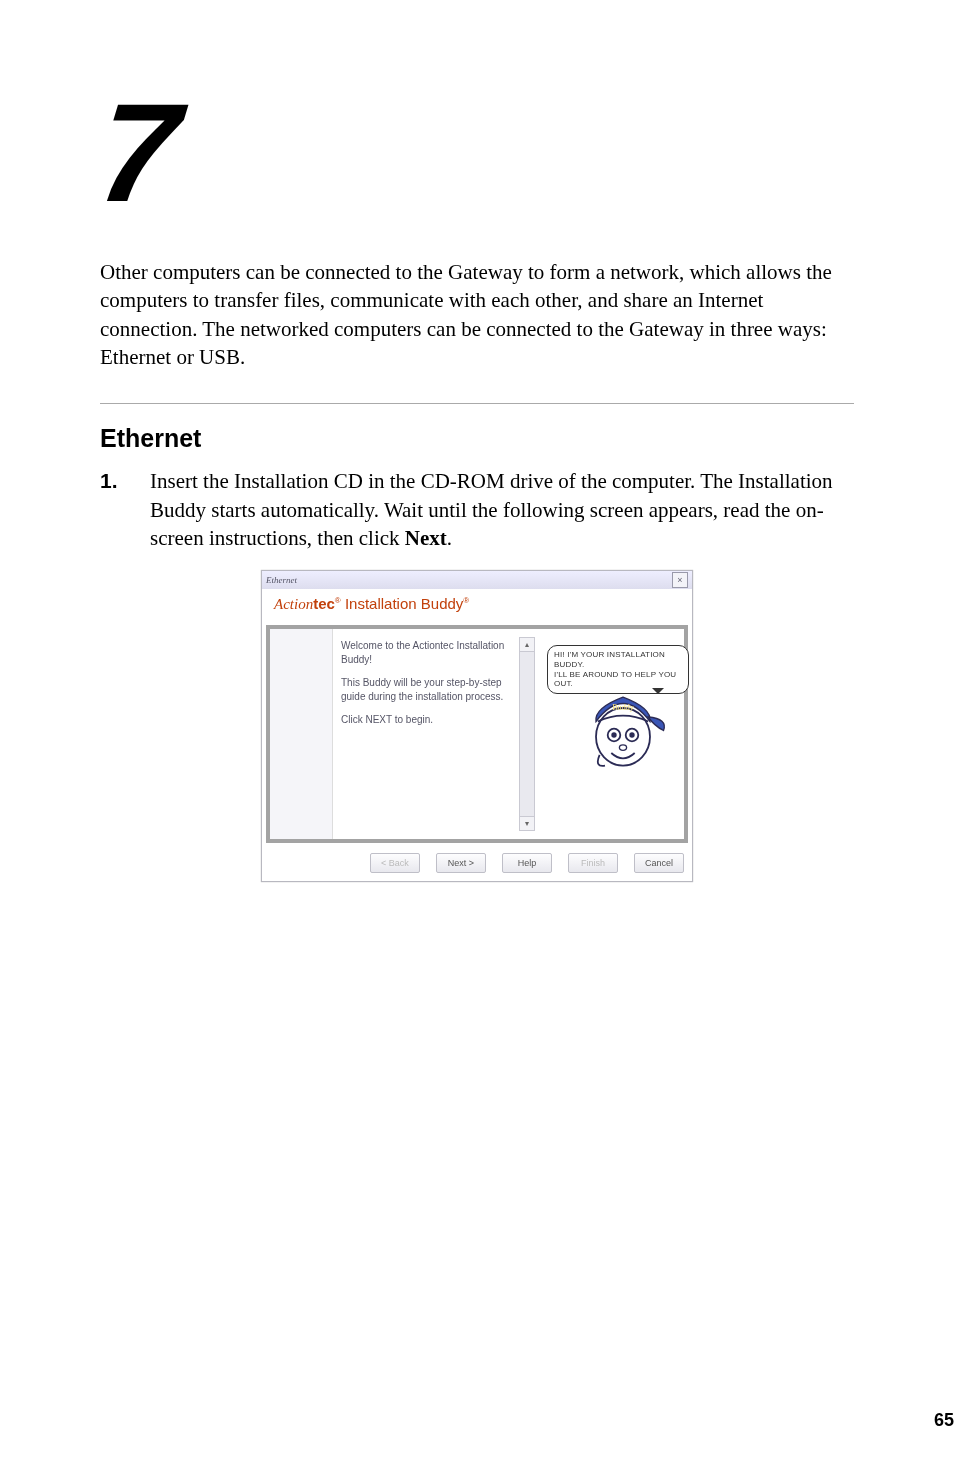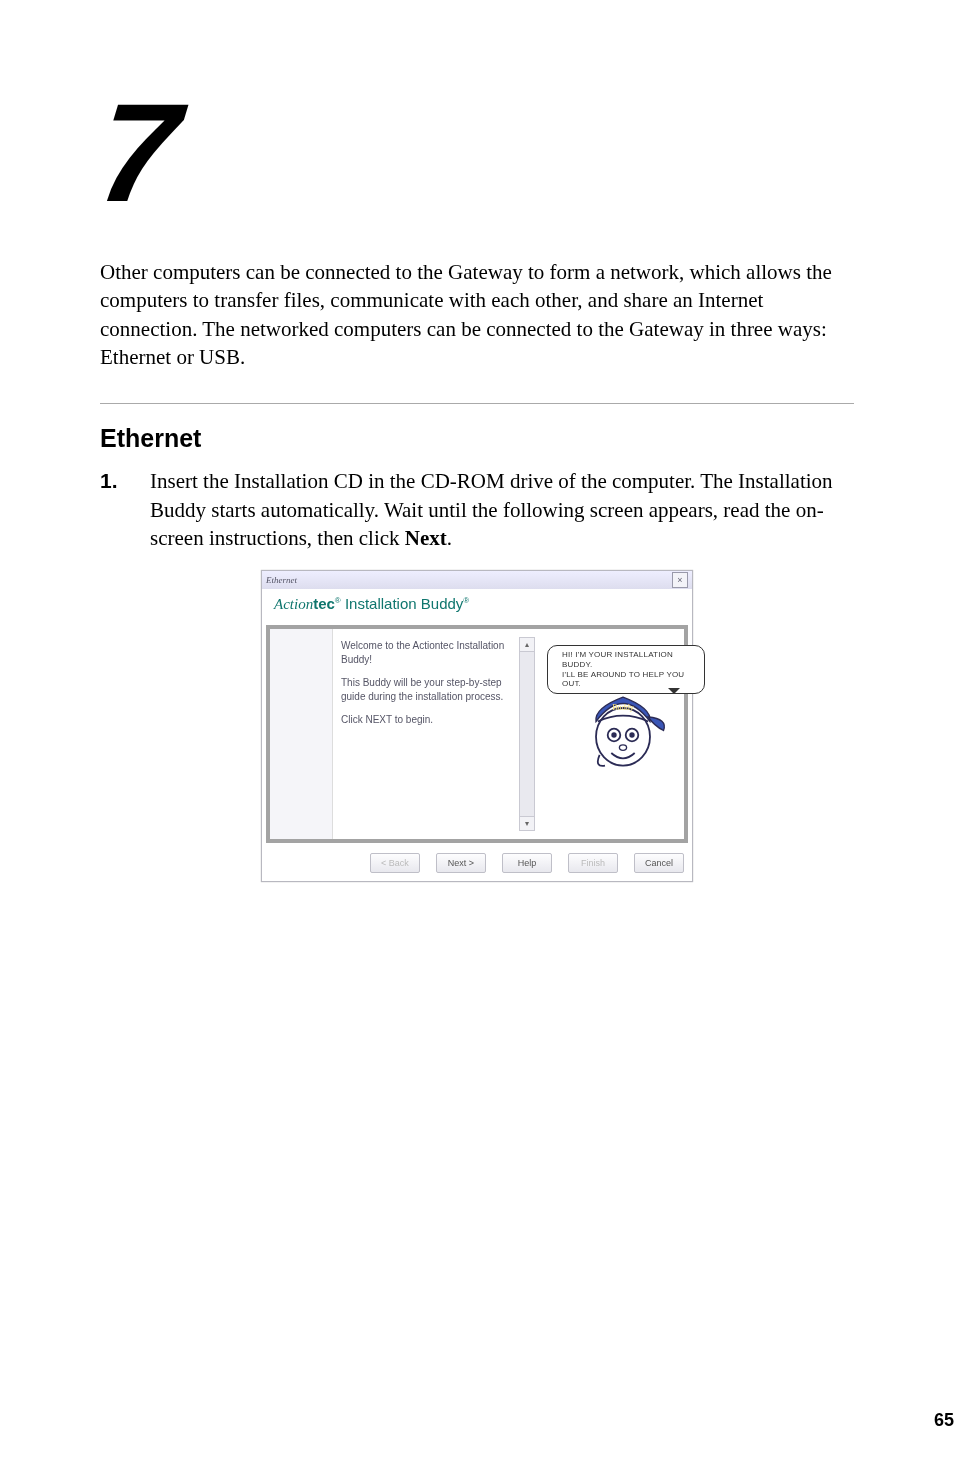--- a/index.html
+++ b/index.html
@@ -112,21 +112,21 @@
     font-size: 9px;
     line-height: 1;
     color: #667;
   }
   .installer-header {
     padding: 6px 10px 12px 12px;
     background: #ffffff;
   }
   .brand {
     font-size: 15px;
-    color: #0f766e;
+    color: #c2410c;
   }
   .brand .action { font-style: italic; font-family: "Times New Roman", serif; }
   .brand .tec { font-family: Arial, sans-serif; font-weight: 700; }
   .brand .reg { font-size: 8px; vertical-align: super; }
   .brand .inst { font-family: Arial, sans-serif; }
   .installer-body {
     display: flex;
     border: 4px solid #a3a3a3;
     margin: 0 4px;
     background: #ffffff;
@@ -177,21 +177,21 @@
   .buddy-area {
     position: absolute;
     left: 20px; right: 0; top: 0; bottom:0;
   }
   .speech {
     position: absolute;
     top: 8px; left: 8px;
     width: 128px;
     border: 1px solid #333;
     border-radius: 10px;
-    padding: 4px 14px;
+    padding: 4px 6px;
     font-size: 8px;
     line-height: 1.2;
     color: #333;
     background: #fff;
     font-family: Tahoma, sans-serif;
     text-transform: uppercase;
     letter-spacing: 0.2px;
   }
   .speech:after {
     content: "";

